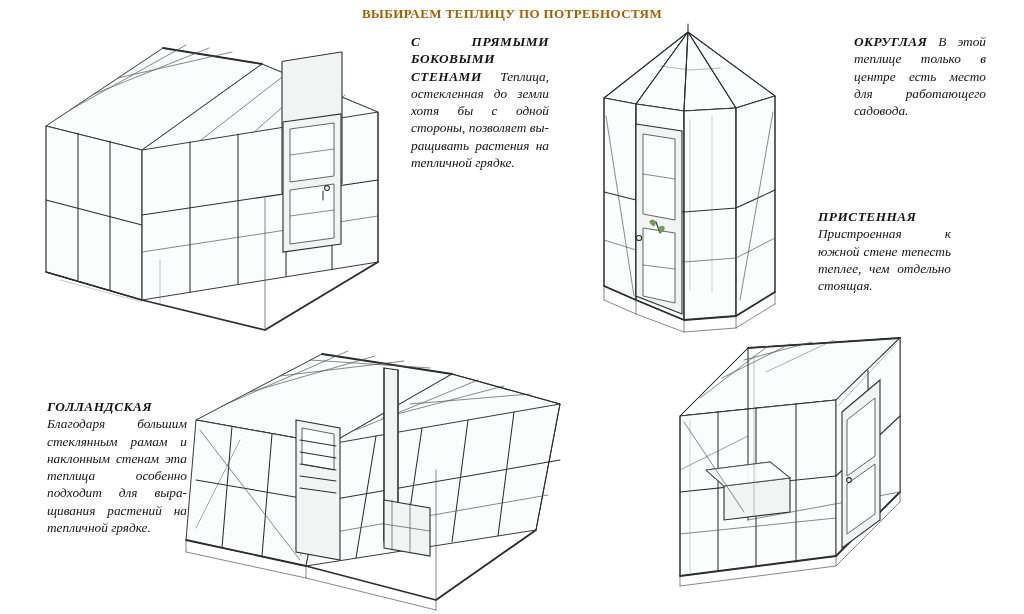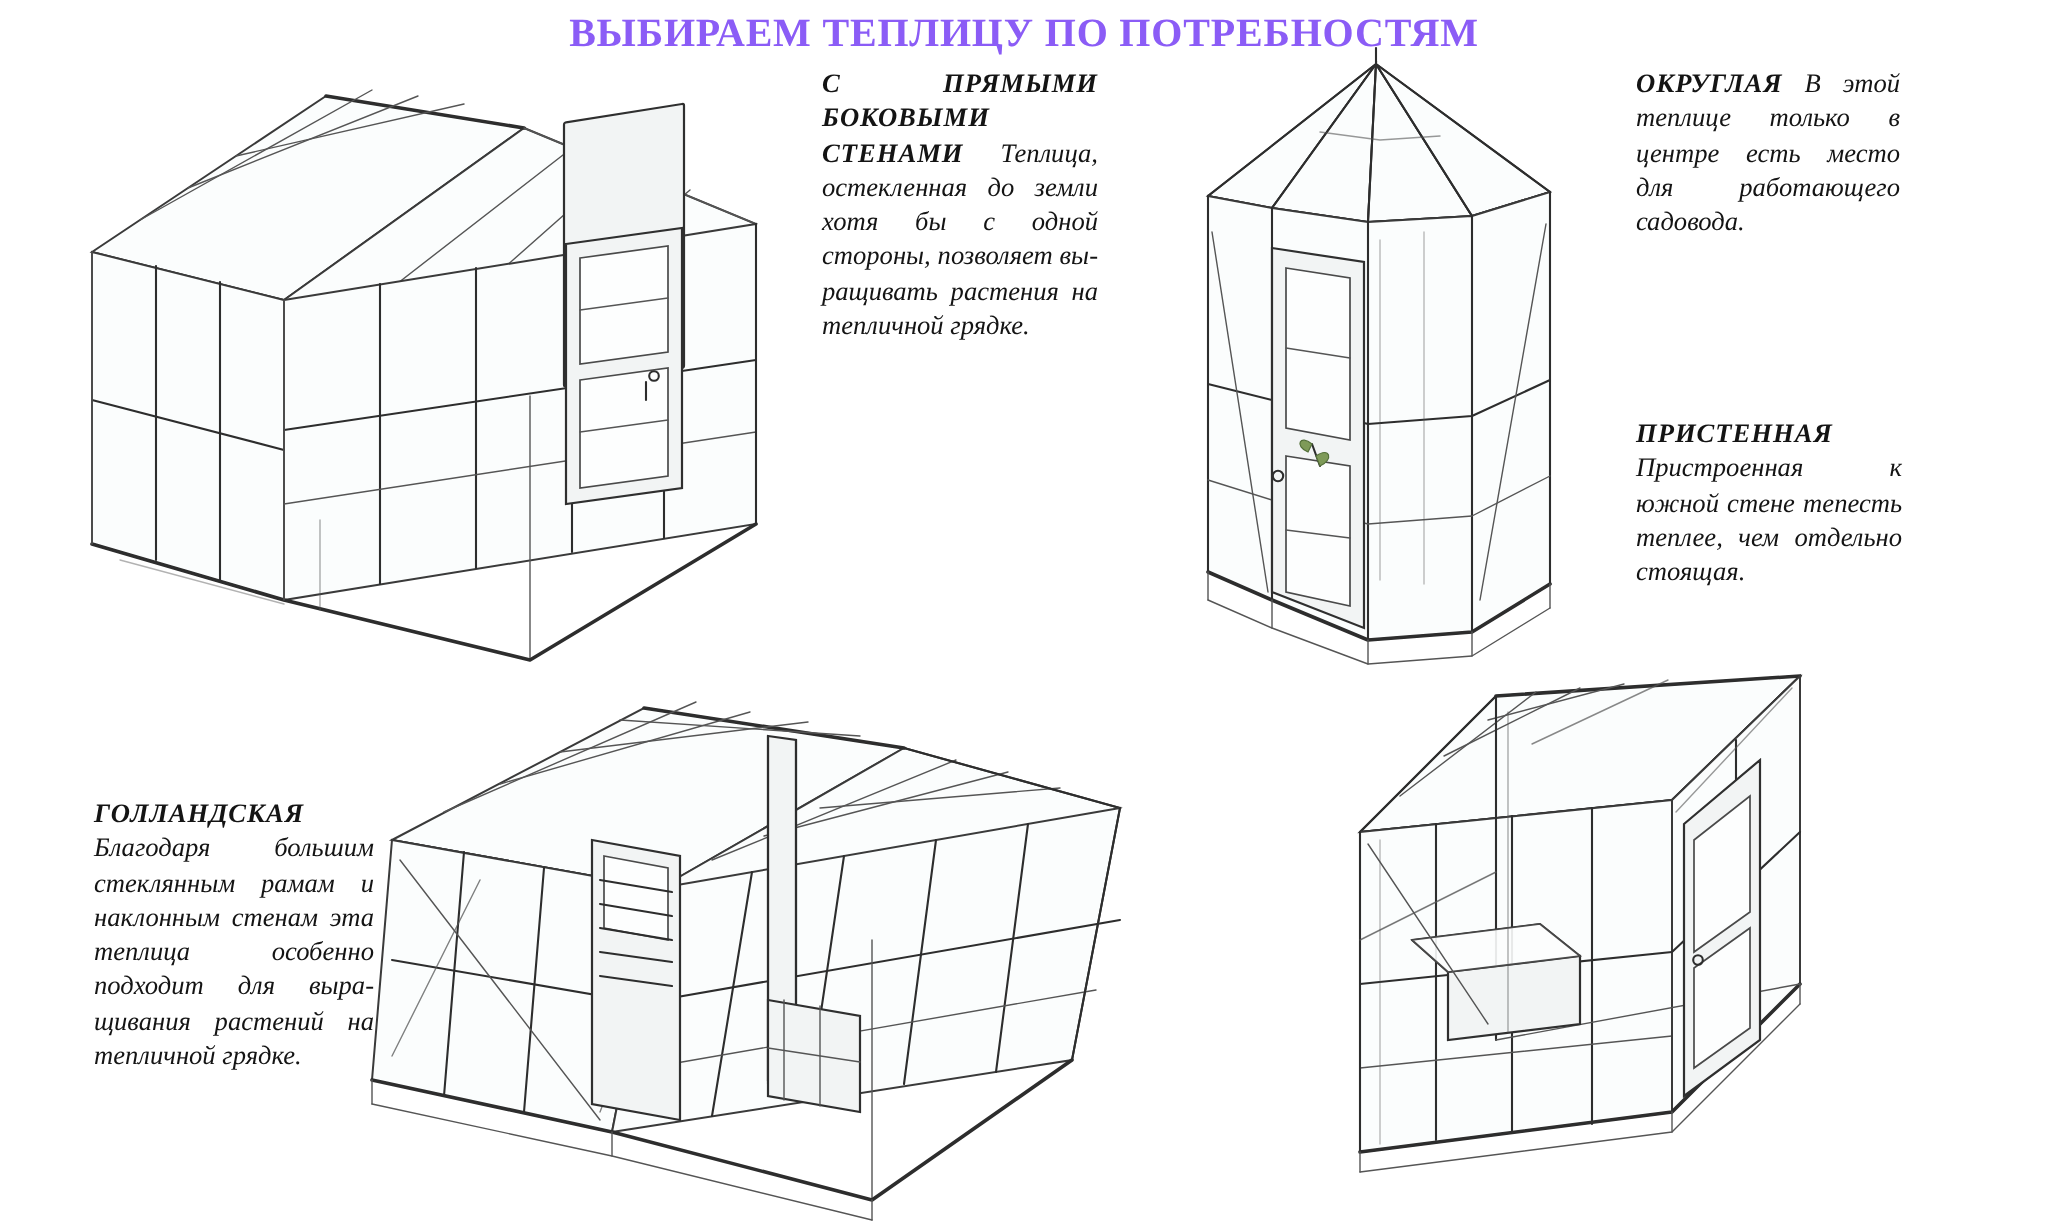--- a/index.html
+++ b/index.html
@@ -17,23 +17,23 @@
   }
 
   .page-title {
     position: absolute;
     top: 6px;
     left: 0;
     width: 1024px;
     text-align: center;
     font-family: "Liberation Serif", serif;
     font-weight: bold;
-    font-size: 20px;
+    font-size: 13px;
     letter-spacing: 0.4px;
-    color: #8b5cf6;
+    color: #a16207;
   }
 
   .caption {
     position: absolute;
     font-family: "Liberation Serif", serif;
     font-size: 13.3px;
     line-height: 1.30;
     font-style: italic;
     text-align: justify;
     color: #141414;
@@ -44,21 +44,21 @@
     font-style: italic;
     text-transform: uppercase;
   }
   .caption.with-bold-term .term { letter-spacing: 0.5px; }
 
   
   #cap-straight {
     left: 411px;  top: 33px;  width: 138px;
   }
   #cap-round {
-    left: 818px;  top: 33px;  width: 132px;
+    left: 854px;  top: 33px;  width: 132px;
   }
   #cap-lean {
     left: 818px;  top: 208px; width: 133px;
   }
   #cap-dutch {
     left: 47px;   top: 398px; width: 140px;
   }
 
   
   .art {

